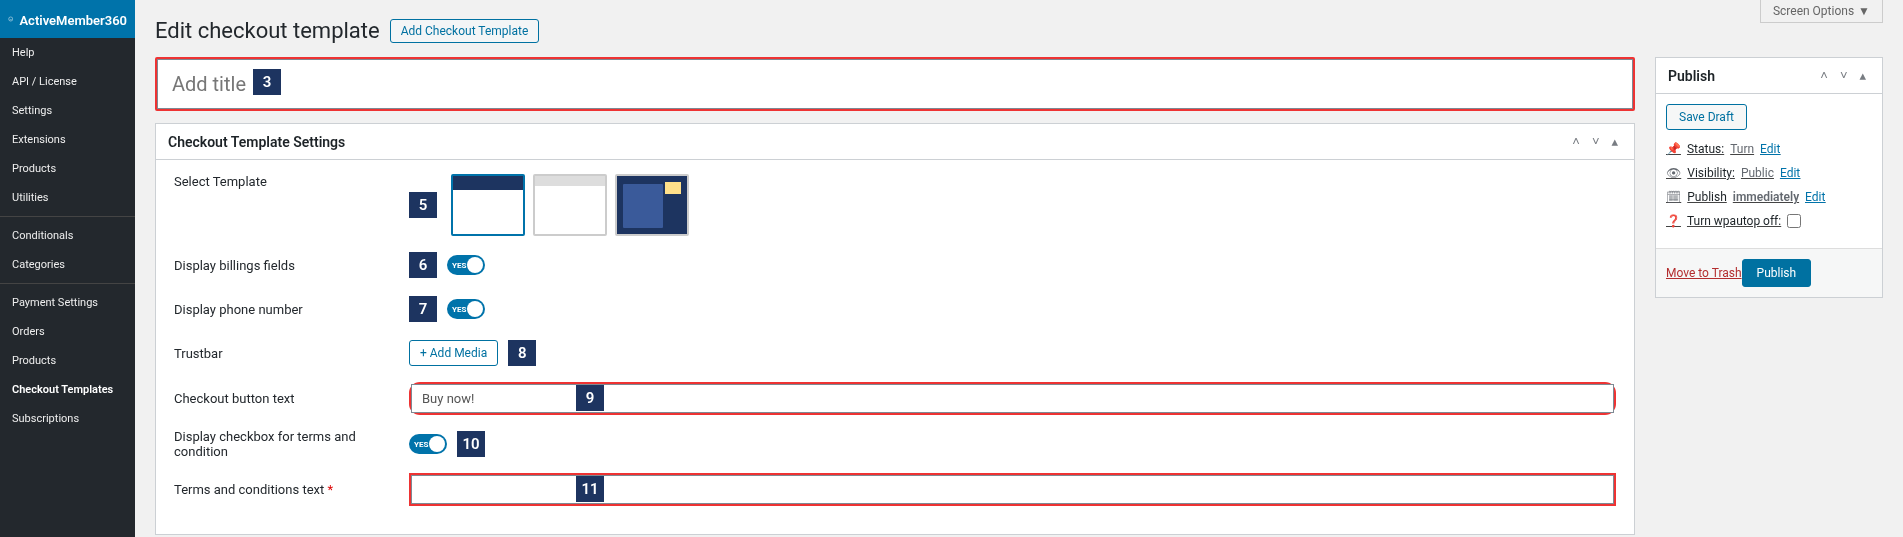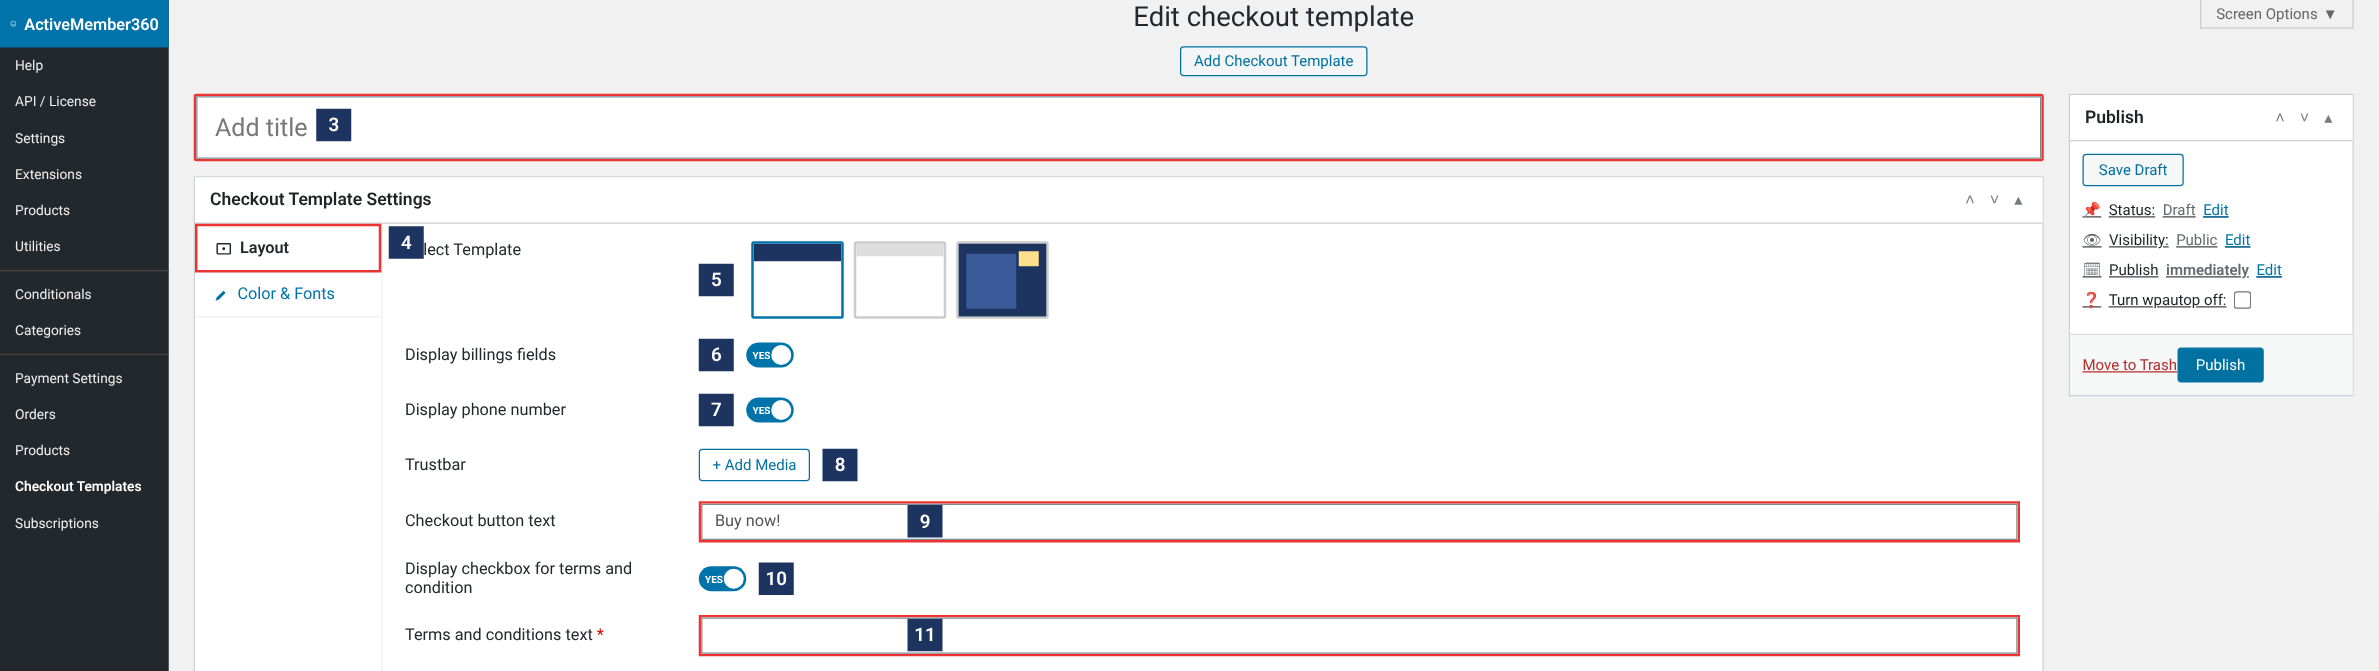--- a/index.html
+++ b/index.html
@@ -8,21 +8,21 @@
 .sidebar { width: 135px; background: #23282d; color: #eee; min-height: 537px; flex-shrink: 0; }
 .sidebar-brand { display: flex; align-items: flex-end; padding: 10px 8px; background: #0073aa; color: #fff; font-weight: 600; gap: 6px; }
 .sidebar-brand svg { width: 18px; height: 18px; }
 .sidebar-item { padding: 8px 12px; color: #eee; font-size: 11px; cursor: pointer; }
 .sidebar-item.active { color: #fff; font-weight: 600; }
 .sidebar-sep { border-top: 1px solid #444; margin: 4px 0; }
 
 .main { flex: 1; padding: 0 20px 20px 20px; position: relative; }
 .screen-options { position: absolute; top: 0; right: 20px; background: #f1f1f1; border: 1px solid #ccc; border-top: none; padding: 4px 12px; font-size: 12px; color: #666; cursor: pointer; display: flex; align-items: center; gap: 4px; }
 
-.page-header { display: flex; align-items: center; gap: 10px; margin-top: 2px; margin-bottom: 14px; flex-direction: column; }
+.page-header { display: flex; align-items: center; gap: 10px; margin-top: 18px; margin-bottom: 14px; }
 .page-title { font-size: 22px; color: #23282d; font-weight: 400; }
 .add-btn { display: inline-block; border: 1px solid #0071a1; color: #0071a1; background: #f3f5f6; padding: 4px 10px; font-size: 12px; border-radius: 3px; cursor: pointer; }
 
 .content-wrap { display: flex; gap: 20px; align-items: flex-start; }
 .content-main { flex: 1; }
 .content-side { width: 228px; }
 
 .title-input-wrap { border: 2px solid #e33; border-radius: 2px; position: relative; margin-bottom: 12px; }
 .title-input { width: 100%; padding: 12px 14px; font-size: 20px; border: 1px solid #7e8993; background: #fff; color: #555; }
 .title-input::placeholder { color: #777; }
@@ -129,38 +129,20 @@
       <div class="meta-box">
         <div class="meta-head">
           <h2>Checkout Template Settings</h2>
           <div class="meta-head-icons">
             <span>˄</span>
             <span>˅</span>
             <span>▴</span>
           </div>
         </div>
         <div class="meta-body">
-          <div class="tabs-col">
-            <div style="position:relative;">
-              <div class="tab-item active">
-                <svg viewBox="0 0 24 24" fill="currentColor">
-                    <rect x="3" y="5" width="18" height="14" rx="1" fill="none" stroke="currentColor" stroke-width="2"></rect>
-                    <circle cx="12" cy="12" r="2"></circle>
-                  </svg>
-                <span>Layout</span>
-              </div>
-              <span class="num-badge" style="right:-34px; top:2px;">4</span>
-            </div>
-            <div class="tab-item">
-              <svg viewBox="0 0 24 24" fill="currentColor">
-                  <path d="M4 20l5-2 9-9-3-3-9 9-2 5z"></path>
-                </svg>
-              <span>Color &amp; Fonts</span>
-            </div>
-          </div>
 
           <div class="fields-col">
             <div class="field-row" style="align-items:flex-start;">
               <div class="field-label">Select Template</div>
               <div class="field-ctrl">
                 <span class="num-inline" style="margin-right:4px;">5</span>
                 <div class="tmpl-list">
                   <div class="tmpl-thumb selected">
                       <div class="hdr"></div>
                       <div class="bod"></div>
@@ -203,21 +185,21 @@
               <div class="field-label">Trustbar</div>
               <div class="field-ctrl">
                 <button class="media-btn">+ Add Media</button>
                 <span class="num-inline">8</span>
               </div>
             </div>
 
             <div class="field-row">
               <div class="field-label">Checkout button text</div>
               <div class="field-ctrl">
-                <div class="red-wrap" style="position:relative;">
+                <div class="red-wrap" style="position:relative;border-radius:11px;">
                   <input type="text" class="text-input" value="Buy now!" style="">
                   <span class="num-badge" style="left:165px; top:1px;">9</span>
                 </div>
               </div>
             </div>
 
             <div class="field-row">
               <div class="field-label">Display checkbox for terms and condition</div>
               <div class="field-ctrl">
                 <div class="toggle">
@@ -251,21 +233,21 @@
             <span>˅</span>
             <span>▴</span>
           </div>
         </div>
         <div class="publish-body">
           <button class="save-draft">Save Draft</button>
 
           <div class="status-row">
             <span>📌</span>
             <span class="lbl">Status:</span>
-            <span>Draft</span>
+            <span>Turn</span>
             <a>Edit</a>
           </div>
 
           <div class="status-row">
             <span>👁</span>
             <span class="lbl">Visibility:</span>
             <span>Public</span>
             <a>Edit</a>
           </div>
 

